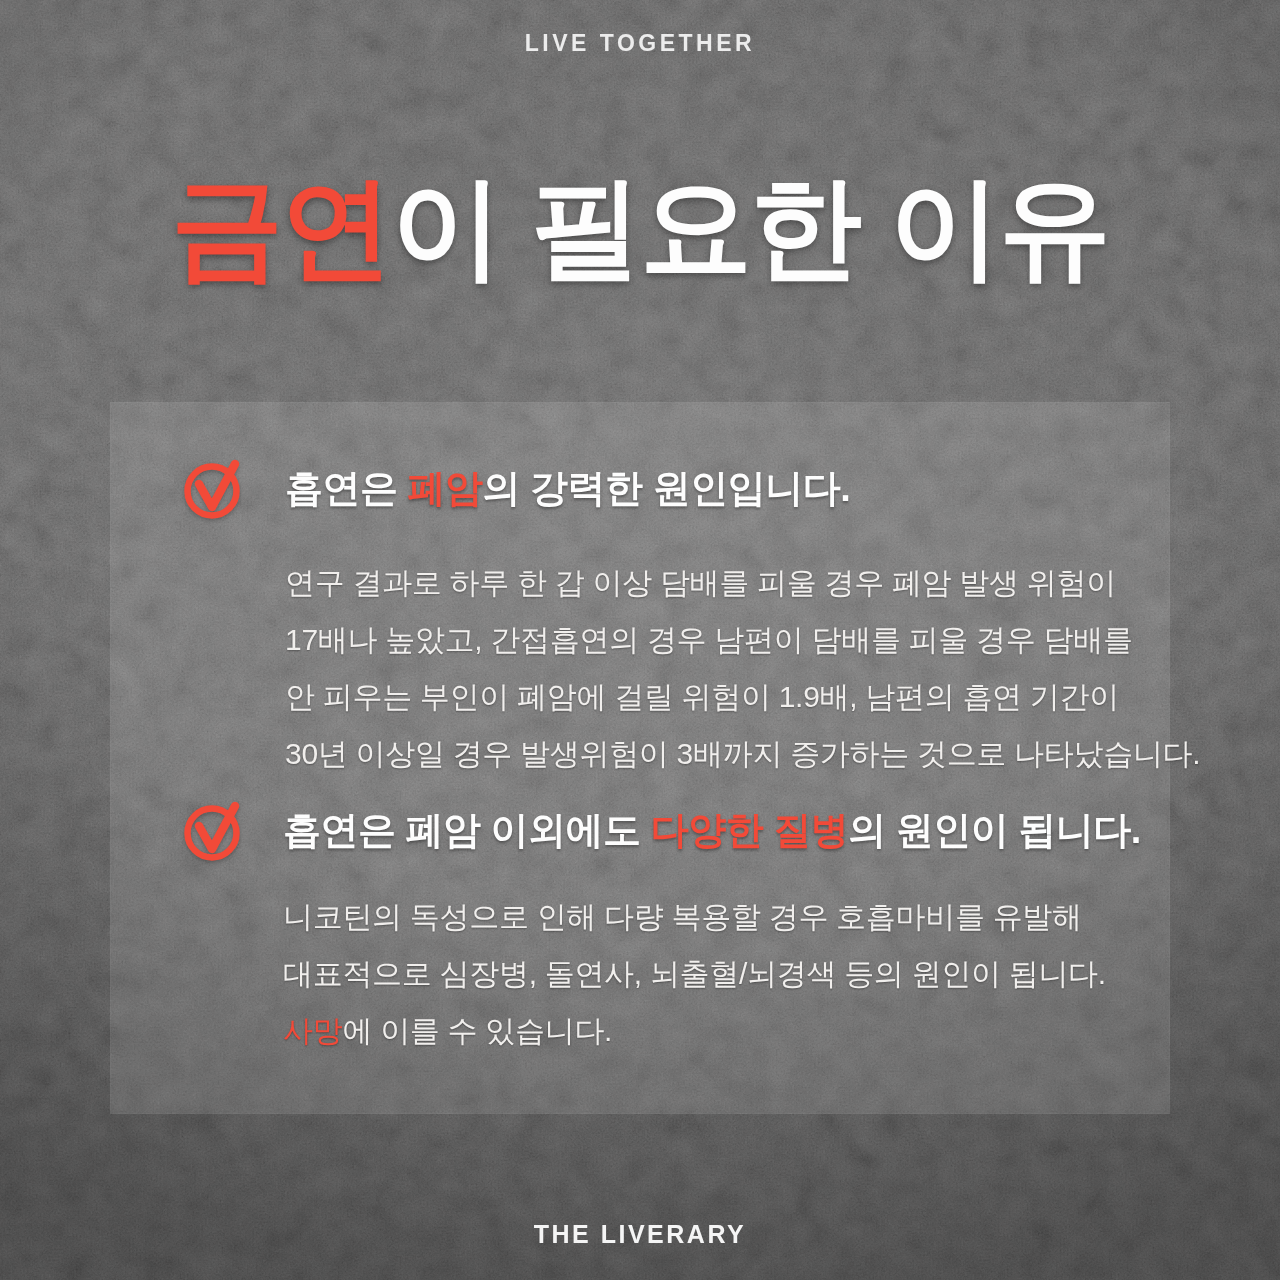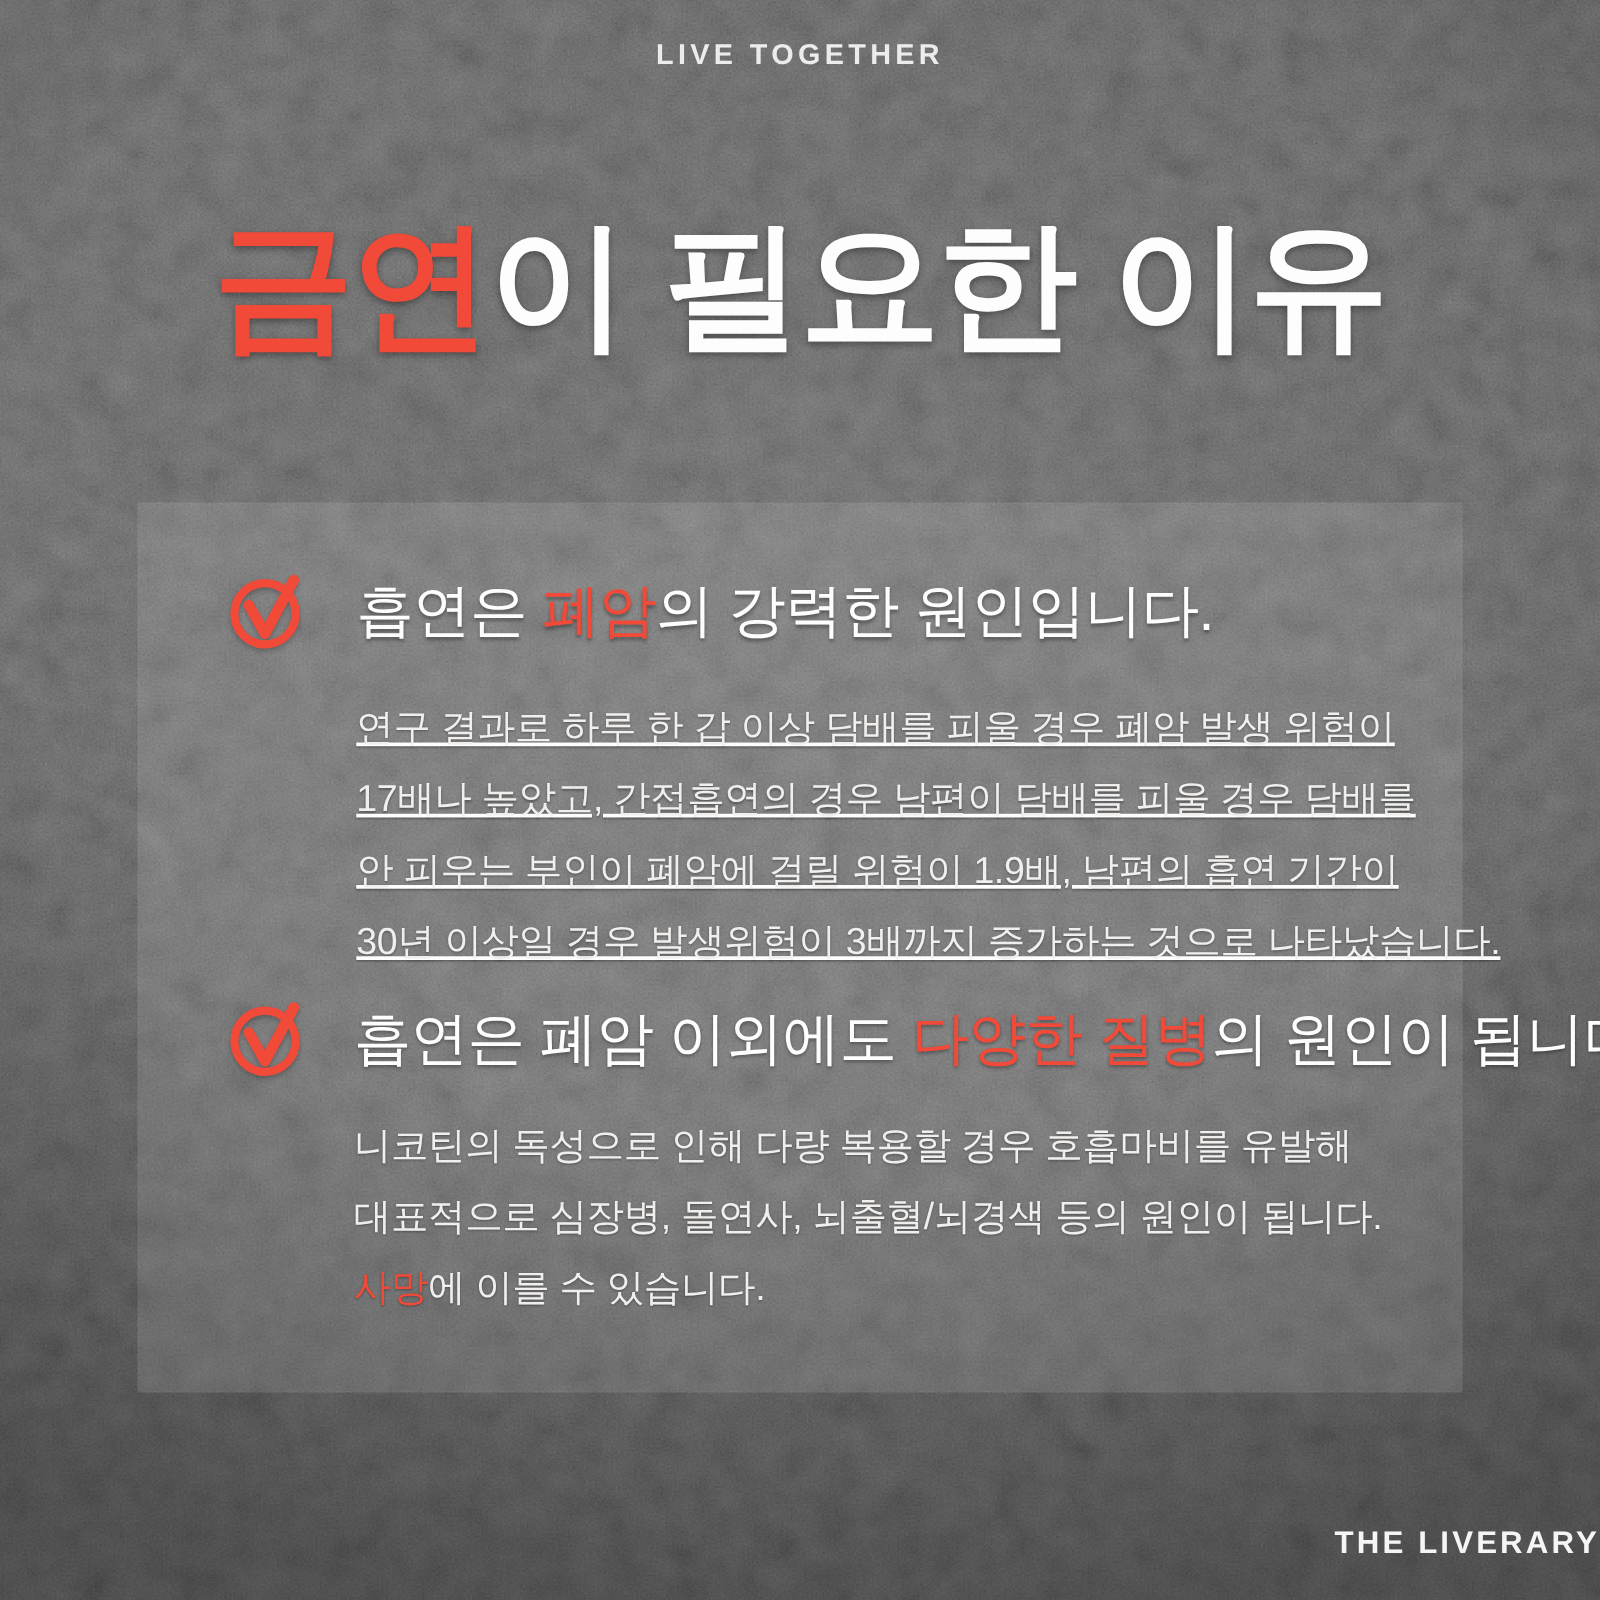--- a/index.html
+++ b/index.html
@@ -39,36 +39,36 @@
     position:absolute; left:72px; right:50px;
     display:flex; align-items:flex-start; gap:39px;
   }
   .section:nth-of-type(1) { top:54px; }
   .section:nth-of-type(2) { top:396px;gap:37px; }
   .check-icon { flex:0 0 64px; width:64px; height:64px; color:var(--accent);
     filter:drop-shadow(0 2px 2px rgba(0,0,0,0.25)); }
   .check-icon svg { width:64px; height:64px; display:block; }
   .section-text { flex:1 1 auto; padding-top:6px; }
   .heading {
-    font-size:46px; font-weight:400; line-height:52px;
+    font-size:38px; font-weight:700; line-height:52px;
     letter-spacing:-0.5px; color:var(--ink);
     text-shadow:0 2px 3px rgba(0,0,0,0.35);
     white-space:nowrap;
   }
-  .section:nth-of-type(1) .body { margin-top:40px;text-decoration:underline; }
+  .section:nth-of-type(1) .body { margin-top:40px; }
   .section:nth-of-type(2) .body { margin-top:32px; }
   .body-line {
     font-size:30px; font-weight:500; line-height:57px;
     color:var(--body-ink); letter-spacing:-0.3px;
     text-shadow:0 1px 2px rgba(0,0,0,0.35);
     white-space:nowrap;
   }
   .brand-bottom {
     position:absolute; top:1220px; left:0; width:100%;
-    text-align:right; font-size:25px; font-weight:800;
+    text-align:center; font-size:25px; font-weight:800;
     letter-spacing:2.5px; color:#F5F5F5;
   }
 </style>
 </head>
 <body>
 
 <div class="stage">
 
   <svg class="texture" width="1280" height="1280" viewBox="0 0 1280 1280" xmlns="http://www.w3.org/2000/svg">
     <defs>

